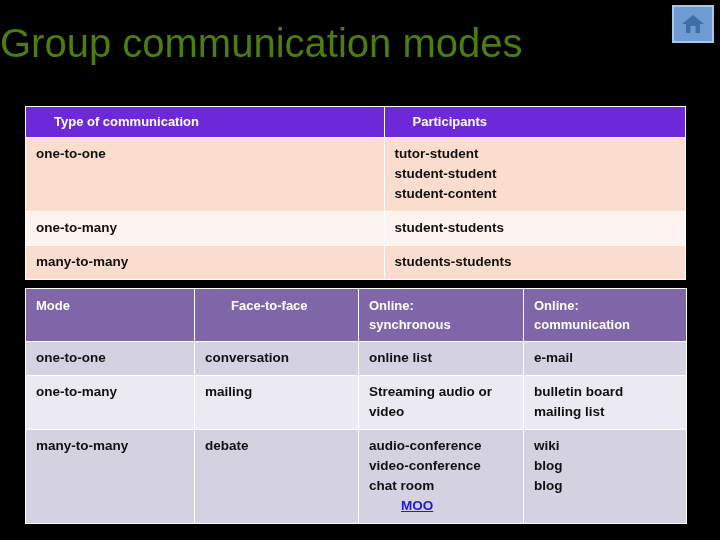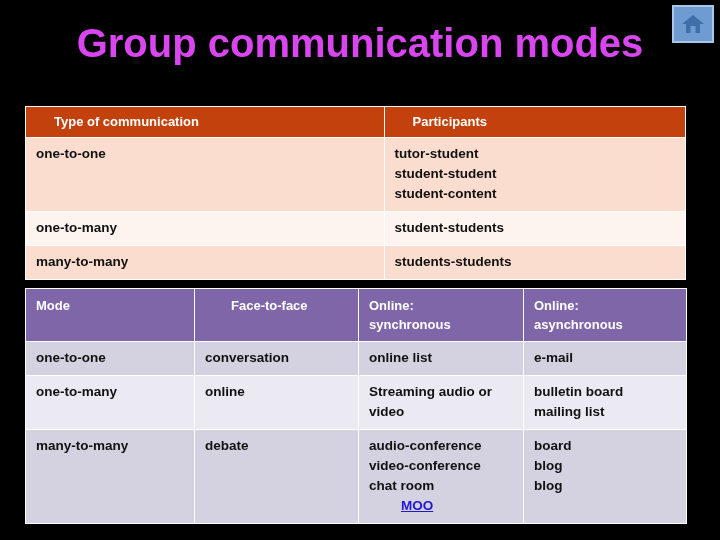--- a/index.html
+++ b/index.html
@@ -15,24 +15,24 @@
     font-family: "Liberation Sans", sans-serif;
     position: relative;
   }
 
   
   .slide-title {
     position: absolute;
     left: 0;
     top: 18px;
     width: 720px;
-    text-align: center;
-    color: #d946ef;
+    text-align: left;
+    color: #4d7c0f;
     font-size: 40px;
-    font-weight: 700;
+    font-weight: 400;
     letter-spacing: 0px;
     line-height: 50px;
     white-space: nowrap;
   }
 
   
   .home-icon {
     position: absolute;
     right: 6px;
     top: 5px;
@@ -59,21 +59,21 @@
     border: 1px solid #FFFFFF;
     vertical-align: top;
     text-align: left;
     font-weight: 700;
     padding: 6px 10px 7px 10px;
   }
 
   
   #table-communication { top: 106px; }
   #table-communication th {
-    background: #c2410c;
+    background: #6d28d9;
     color: #FFFFFF;
     font-weight: bold;
     font-size: 13px;
     line-height: 16px;
     height: 30px;
     padding-top: 7px;
     padding-left: 28px;
   }
   #table-communication td {
     color: #111111;
@@ -176,35 +176,35 @@
       </th>
       <th class="col-3">
         <span class="cell-lines">
           <span>Online:</span>
           <span>synchronous</span>
         </span>
       </th>
       <th class="col-4">
         <span class="cell-lines">
           <span>Online:</span>
-          <span>asynchronous</span>
+          <span>communication</span>
         </span>
       </th>
     </tr>
   </thead>
   <tbody>
     <tr>
       <td>one-to-one</td>
       <td>conversation</td>
       <td>online list</td>
       <td>e-mail</td>
     </tr>
     <tr>
       <td>one-to-many</td>
-      <td>online</td>
+      <td>mailing</td>
       <td>Streaming audio or video</td>
       <td>
         <span class="cell-lines">
           <span>bulletin board</span>
           <span>mailing list</span>
         </span>
       </td>
     </tr>
     <tr>
       <td>many-to-many</td>
@@ -212,20 +212,20 @@
       <td>
         <span class="cell-lines">
           <span>audio-conference</span>
           <span>video-conference</span>
           <span>chat room</span>
           <span class="moo-link">MOO</span>
         </span>
       </td>
       <td>
         <span class="cell-lines">
-          <span>board</span>
+          <span>wiki</span>
           <span>blog</span>
           <span>blog</span>
         </span>
       </td>
     </tr>
   </tbody>
 </table>
 
 </body></html>

